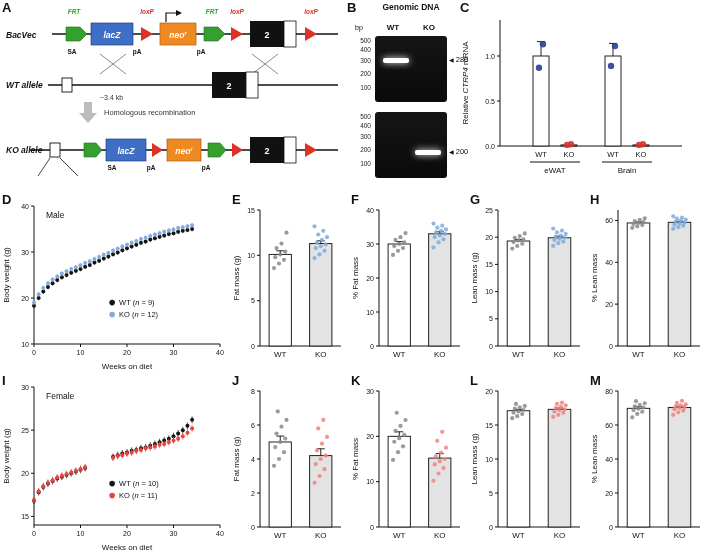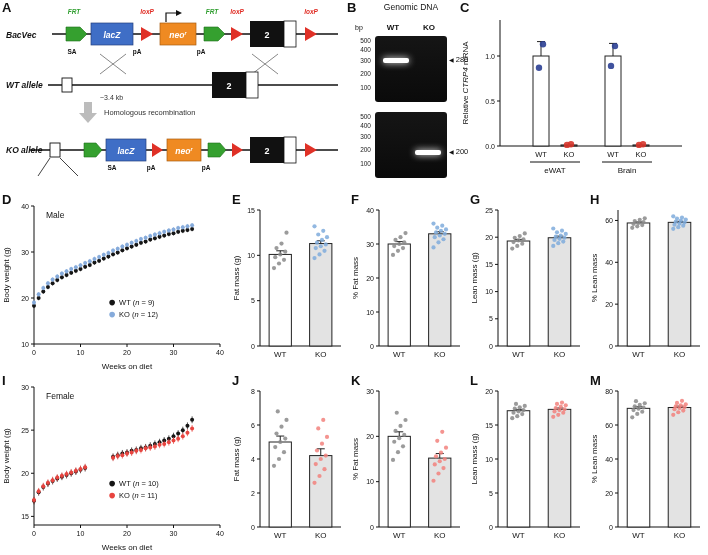--- a/index.html
+++ b/index.html
@@ -17,21 +17,21 @@
   .lbl-gene{fill:#fff;font-style:italic;font-weight:bold;font-size:8.5px;text-anchor:middle;}
   .lbl-exon{fill:#fff;font-weight:bold;font-size:9px;text-anchor:middle;}
   .lbl-note{fill:#333;font-size:7px;}
   
   .gel{position:absolute;left:30px;width:72px;height:66px;background:linear-gradient(#151515,#0a0a0a);border-radius:3px;}
   .band{position:absolute;height:5px;border-radius:2px;background:#fff;box-shadow:0 0 7px rgba(255,255,255,0.95);}
   .bp-num{position:absolute;left:6px;width:20px;text-align:right;font-size:6.5px;color:#222;}
   .lane-lbl{position:absolute;font-size:8px;font-weight:bold;text-align:center;width:24px;}
   .band-arrow{position:absolute;font-size:7.5px;white-space:nowrap;color:#111;}
   .band-arrow .tri{font-size:6px;}
-  .gel-title{position:absolute;top:2px;left:18px;width:96px;text-align:center;font-size:8.5px;color:#111;}
+  .gel-title{position:absolute;top:2px;left:18px;width:96px;text-align:center;font-size:8.5px;color:#111;font-weight:bold;}
   .bp-lbl{position:absolute;top:24px;left:10px;font-size:7px;color:#111;}
 </style>
 </head>
 <body>
 
 <div id="fig">
 
   <div class="panel" style="left:0;top:0;width:345px;height:192px;">
     <div class="letter">A</div>
     <svg width="345" height="192" viewBox="0 0 345 192">

